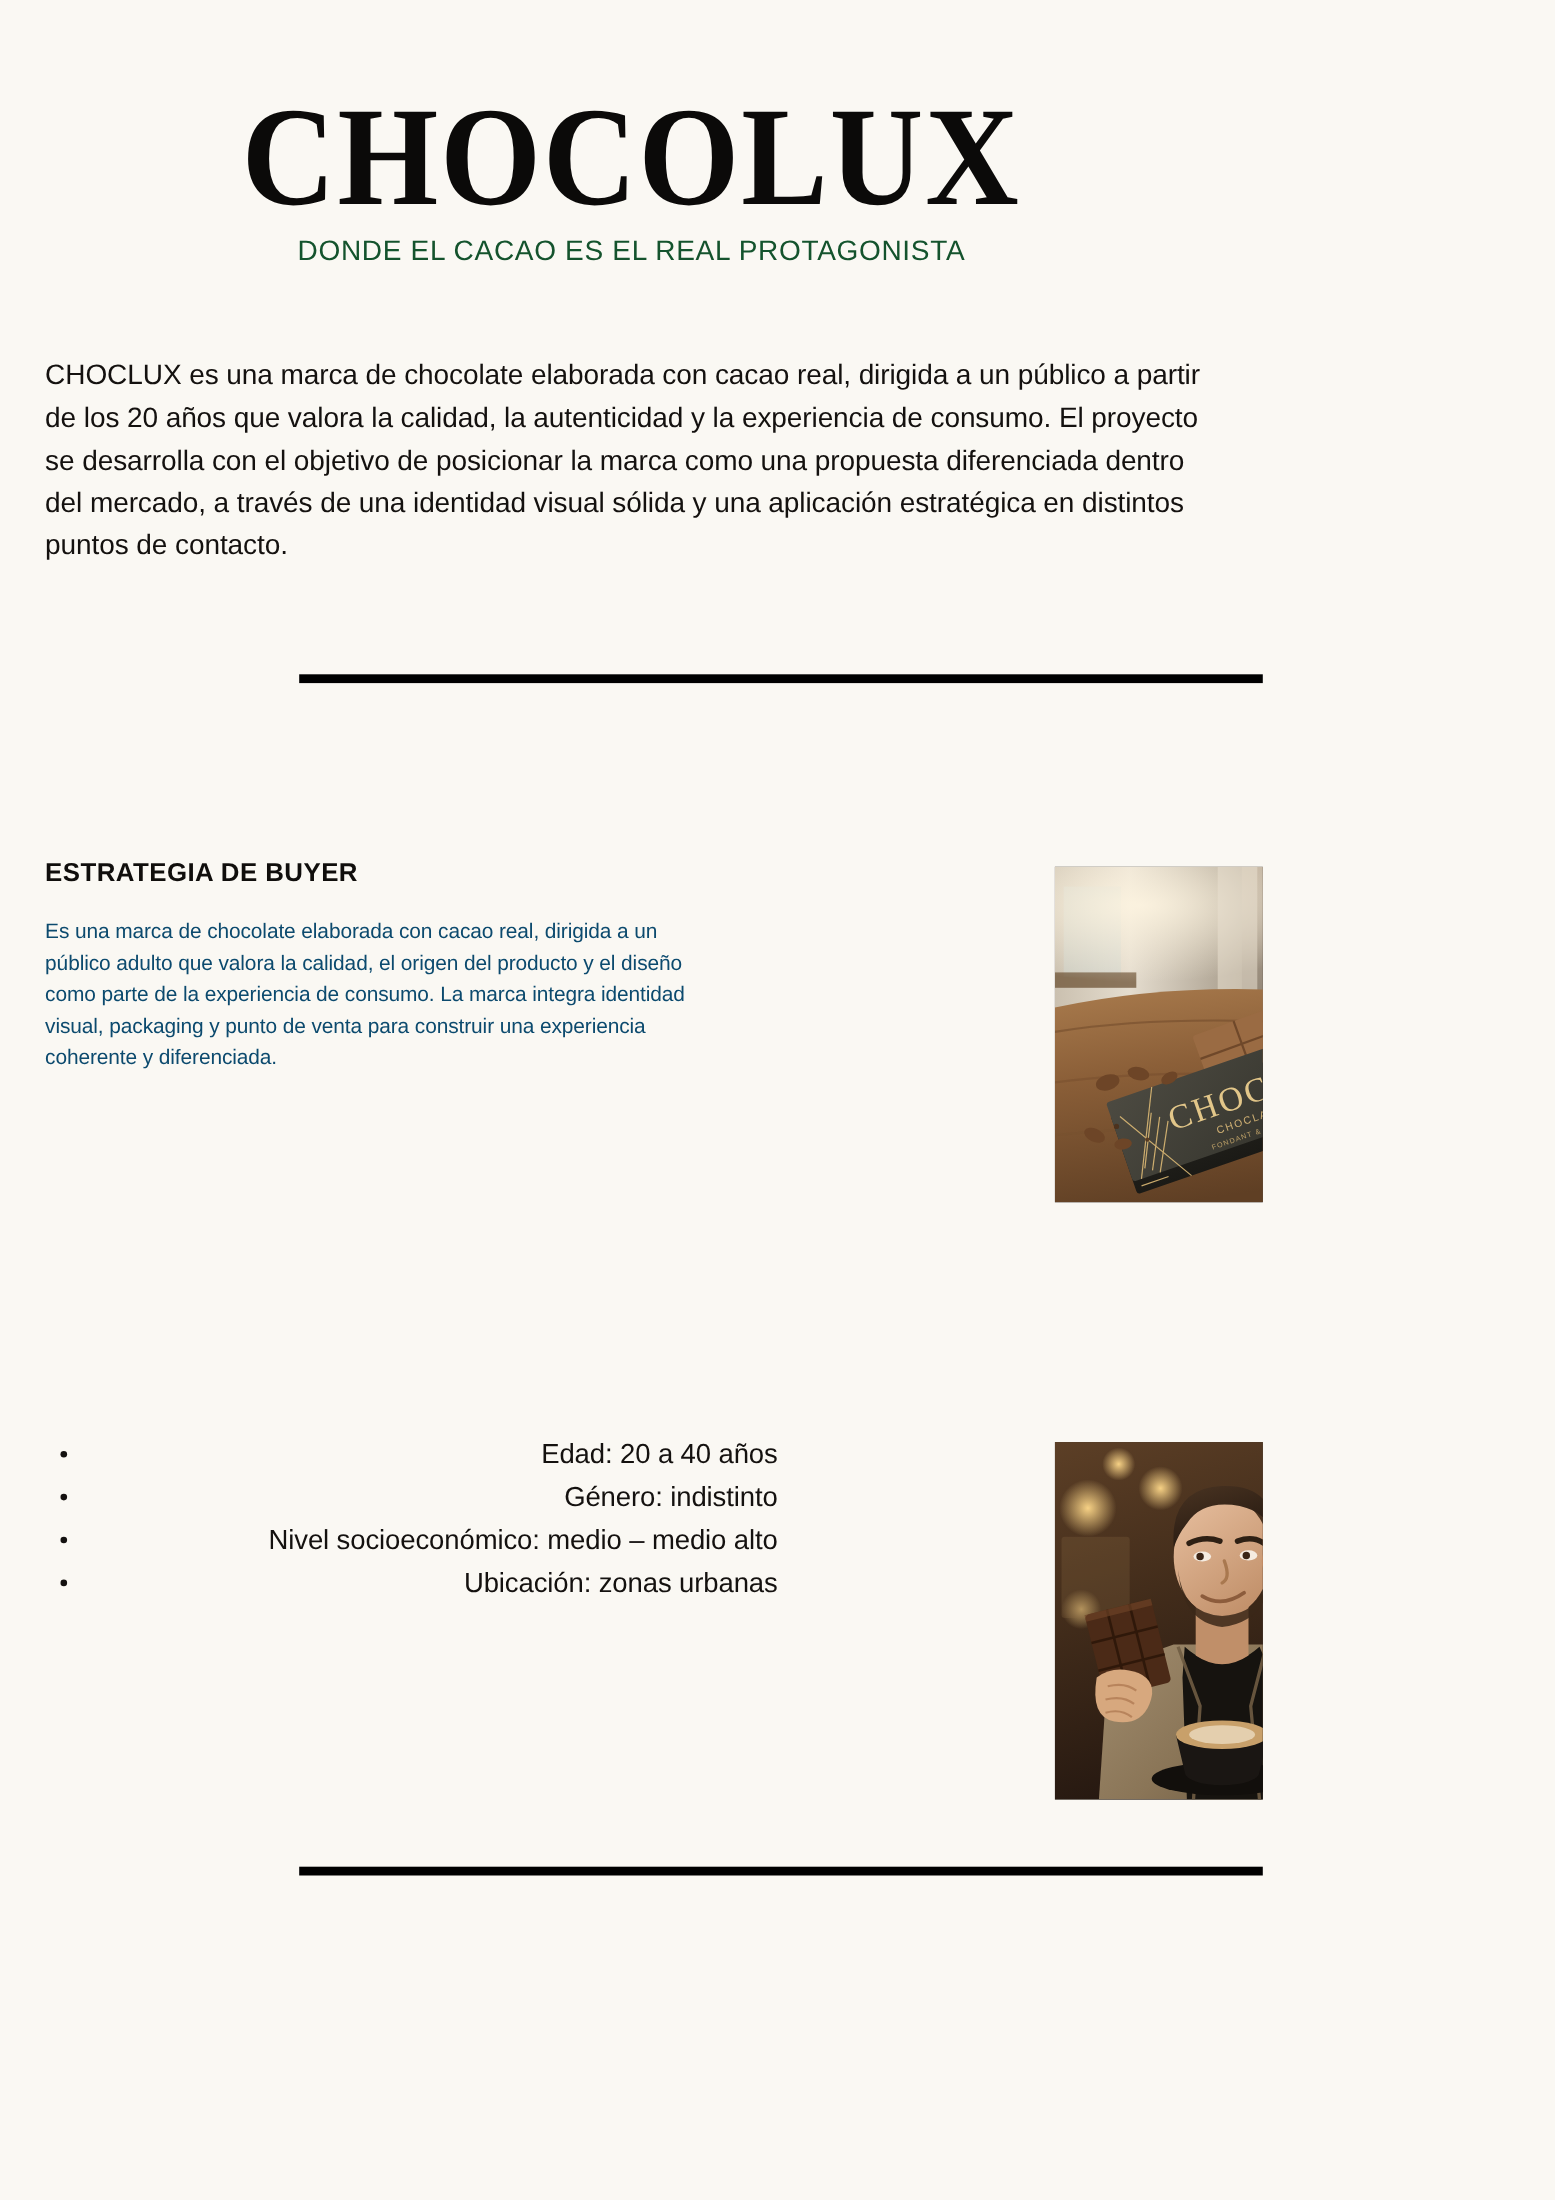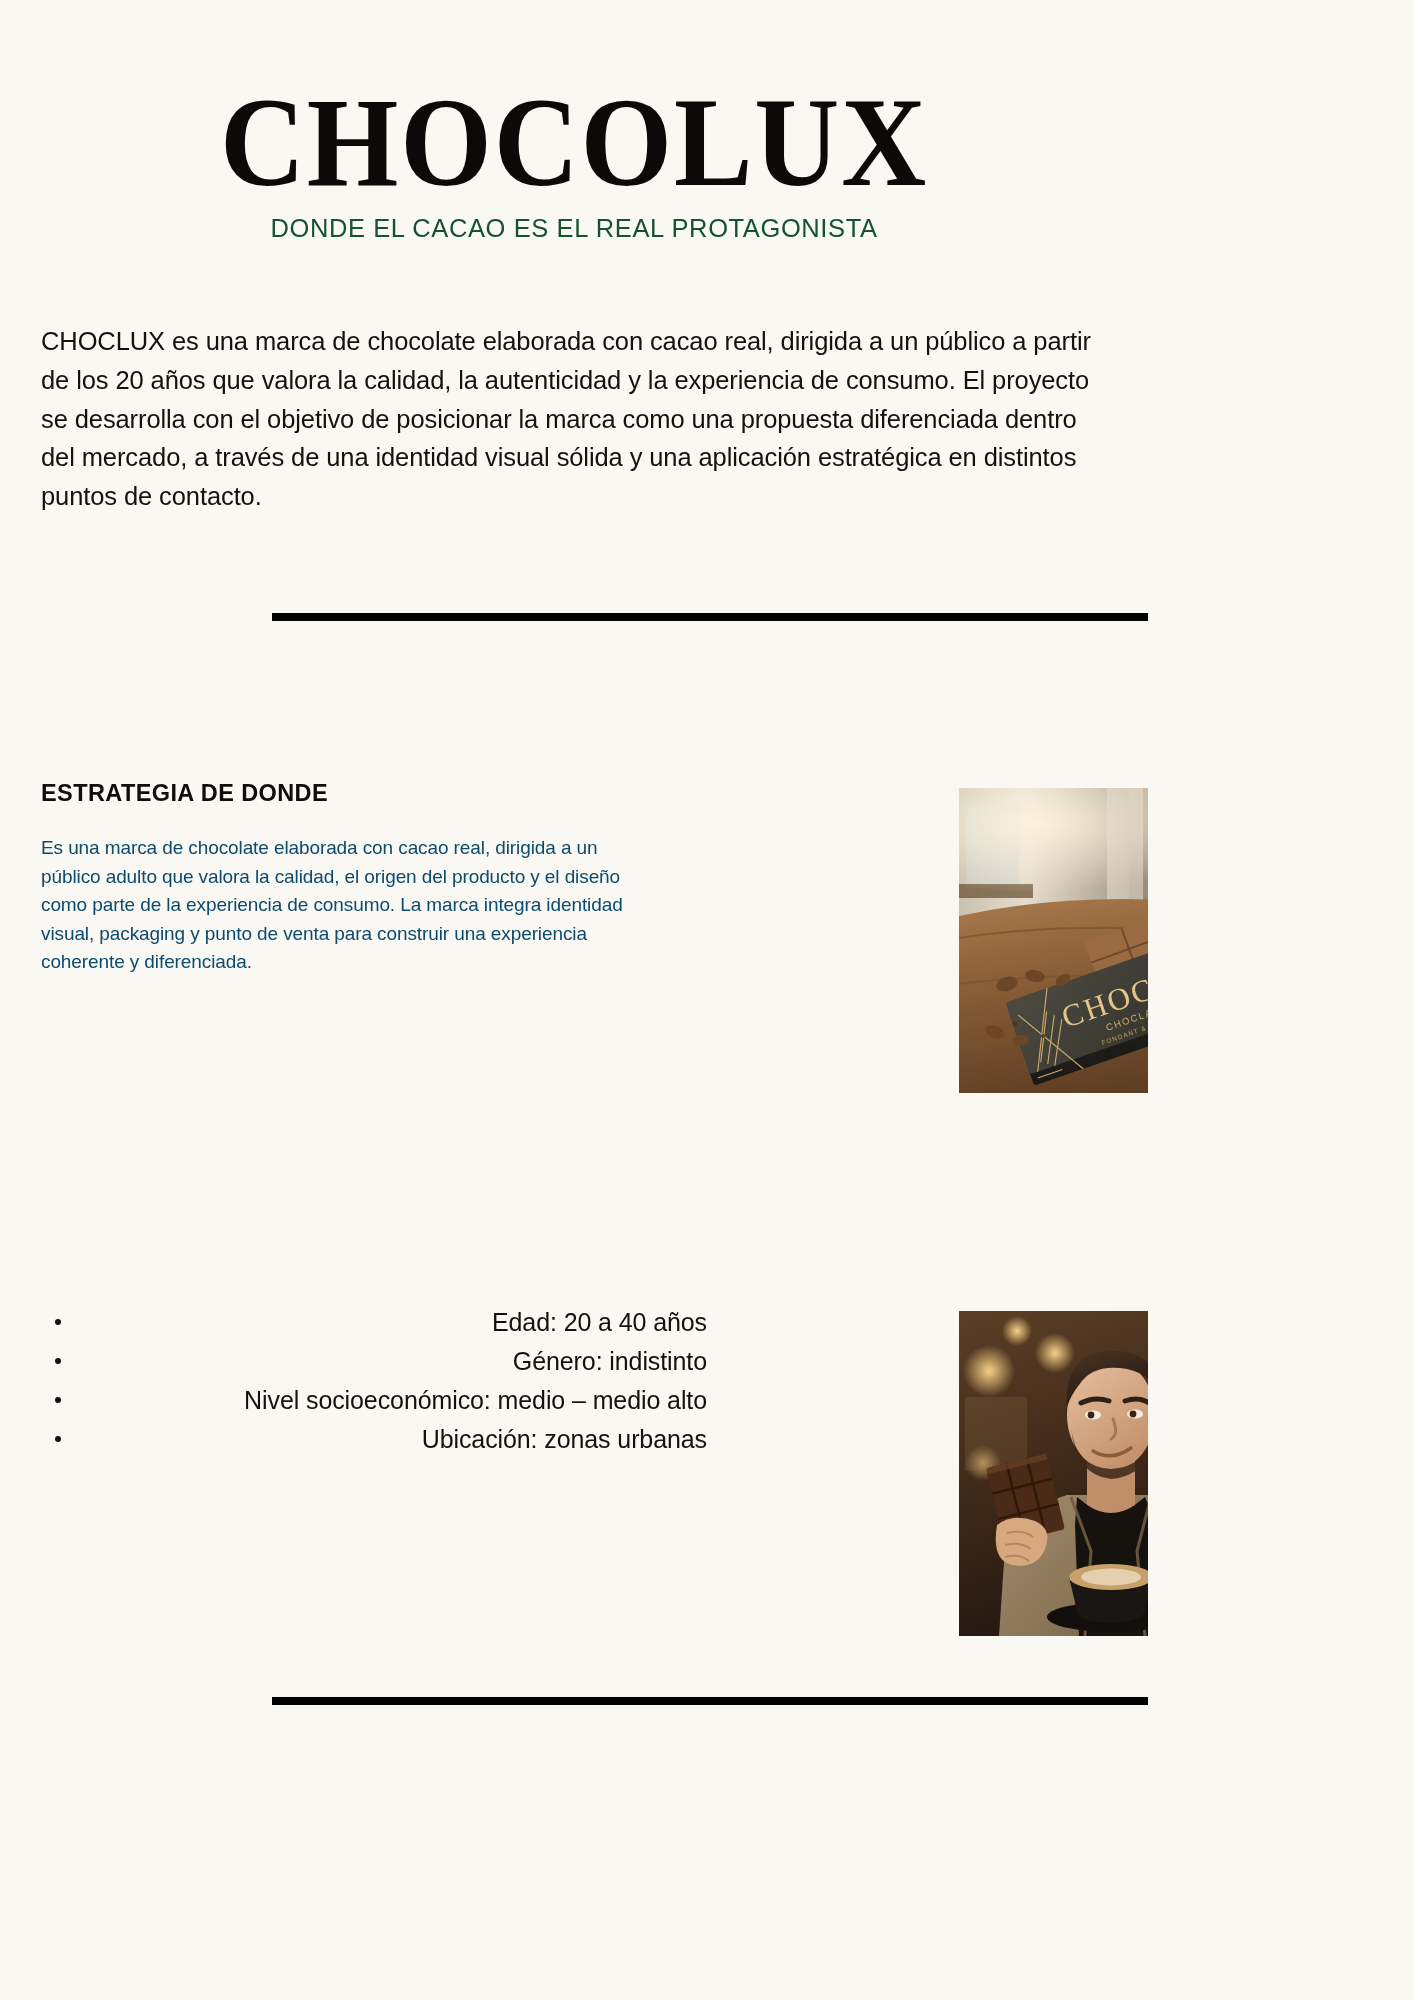--- a/index.html
+++ b/index.html
@@ -145,21 +145,21 @@
   <header class="brand-header">
     <h1 class="brand-title">CHOCOLUX</h1>
     <p class="brand-tagline">DONDE EL CACAO ES EL REAL PROTAGONISTA</p>
   </header>
 
   <p class="intro">CHOCLUX es una marca de chocolate elaborada con cacao real, dirigida a un público a partir de los 20 años que valora la calidad, la autenticidad y la experiencia de consumo. El proyecto se desarrolla con el objetivo de posicionar la marca como una propuesta diferenciada dentro del mercado, a través de una identidad visual sólida y una aplicación estratégica en distintos puntos de contacto.</p>
 
   <div class="rule rule-top"></div>
 
   <section class="section section-estrategia">
-    <h2 class="section-heading">ESTRATEGIA DE DONDE</h2>
+    <h2 class="section-heading">ESTRATEGIA DE BUYER</h2>
     <p class="section-body">Es una marca de chocolate elaborada con cacao real, dirigida a un público adulto que valora la calidad, el origen del producto y el diseño como parte de la experiencia de consumo. La marca integra identidad visual, packaging y punto de venta para construir una experiencia coherente y diferenciada.</p>
   </section>
 
   <section class="section section-buyer">
     <h2 class="section-heading">BUYER PERSONA</h2>
     <ul class="bullets">
       <li>Edad: 20 a 40 años</li>
       <li>Género: indistinto</li>
       <li>Nivel socioeconómico: medio – medio alto</li>
       <li>Ubicación: zonas urbanas</li>

